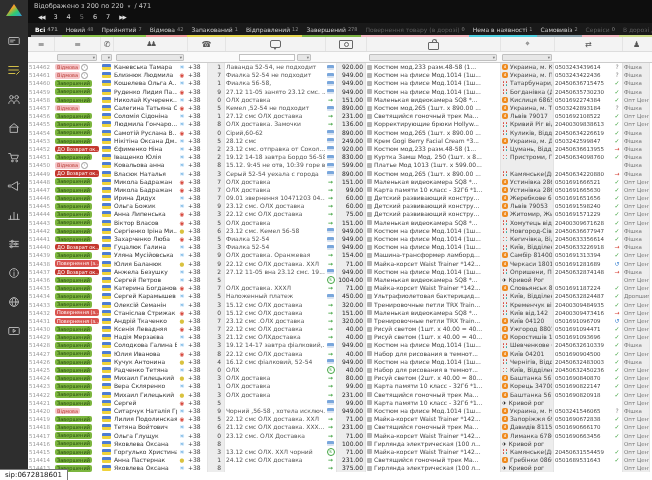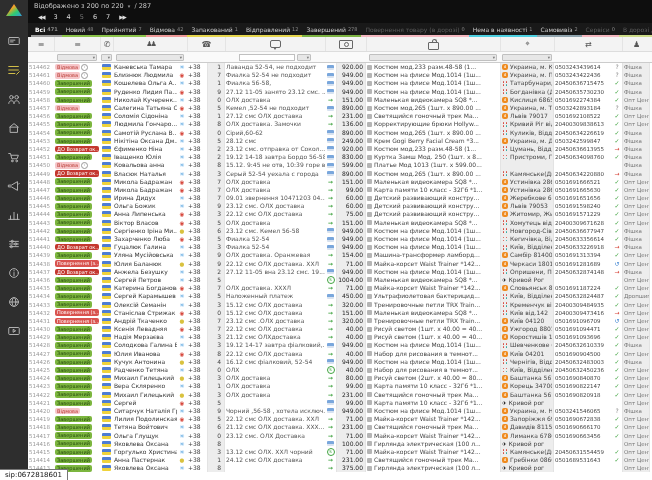--- a/index.html
+++ b/index.html
@@ -188,21 +188,21 @@
           <path d="M7 6.5v3l2.5-1.5z"></path>
         </svg>
       </div>
   </div>
 
   <div class="main">
 
     <div class="topbar">
       <span>Відображено з 200 по 220</span>
       <span class="caret">▾</span>
-      <span>/ 287</span>
+      <span>/ 471</span>
     </div>
 
     <div class="pager">
       <span class="pnav">◀◀</span>
       <span style="display:flex;gap:9px;">
           <span class="page">3</span>
           <span class="page">4</span>
           <span class="page cur">5</span>
           <span class="page">6</span>
           <span class="page">7</span>

